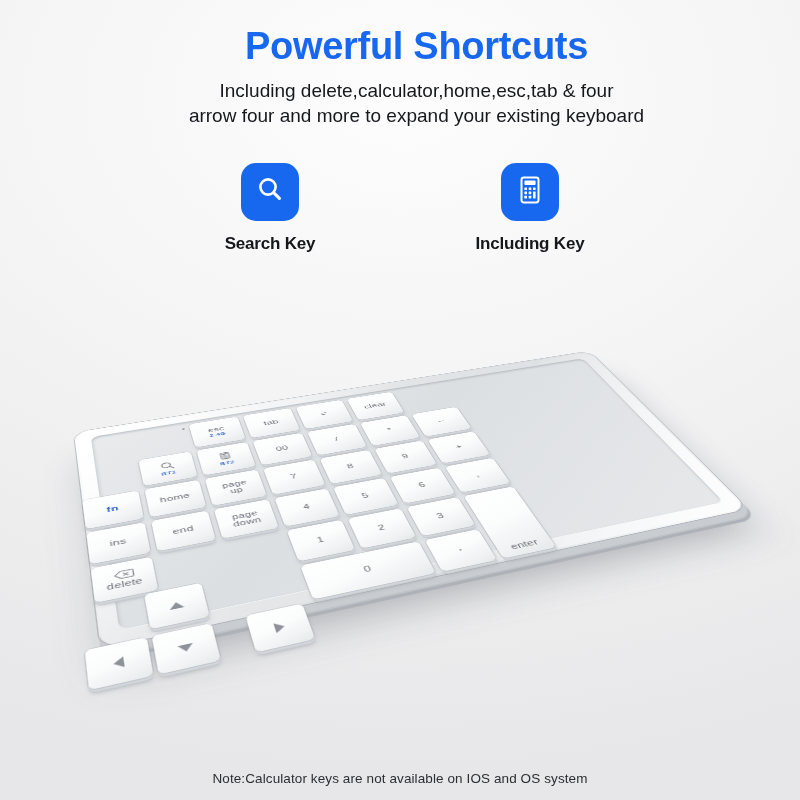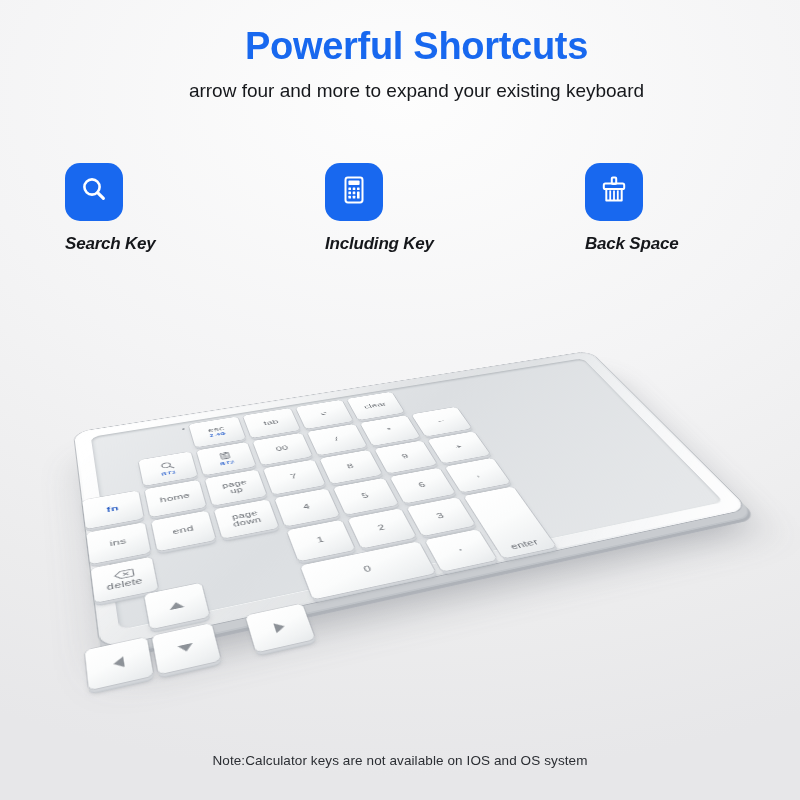--- a/index.html
+++ b/index.html
@@ -21,21 +21,21 @@
     font-size:19px;color:#16181c;line-height:1.34;font-weight:500;
     margin:0 auto;max-width:600px;
   }
   .subtitle span{display:block;}
 
   
   .features{
     position:absolute;top:163px;left:0;right:0;
     display:flex;justify-content:center;gap:110px;
   }
-  .feature{display:flex;flex-direction:column;width:150px;font-style:italic;}
+  .feature{display:flex;flex-direction:column;align-items:center;width:150px;}
   .icon-tile{
     width:58px;height:58px;border-radius:15px;
     background:#1868ef;display:flex;align-items:center;justify-content:center;
   }
   .feature-label{
     margin-top:13px;font-size:17px;font-weight:bold;color:#15171b;
     white-space:nowrap;letter-spacing:-0.2px;
   }
 
   
@@ -109,30 +109,31 @@
   .dot{width:2.6px;height:2.6px;border-radius:50%;background:#8d9298;}
 
   
   .led{
     position:absolute;width:3px;height:3px;border-radius:50%;
     background:radial-gradient(circle,#5c6167 0%, #9ba0a6 70%, rgba(160,165,170,0) 100%);
   }
 
   
   .footer{
-    position:absolute;left:0;right:0;bottom:32px;text-align:center;
+    position:absolute;left:0;right:0;bottom:14px;text-align:center;
     font-size:13.5px;color:#2b2e33;font-weight:500;letter-spacing:.1px;
   }
 </style>
 </head>
 <body>
 
 <div class="header">
   <h1 class="title">Powerful Shortcuts</h1>
   <div class="subtitle">
+    <span>Including delete,calculator,home,esc,tab &amp; four</span>
     <span>arrow four and more to expand your existing keyboard</span>
   </div>
 </div>
 
 <div class="features">
 
   <div class="feature">
     <div class="icon-tile">
       <span>
         <svg width="34" height="34" viewBox="0 0 34 34">
@@ -159,35 +160,20 @@
             <rect x="11.4" y="22.8" width="2.6" height="2.6" rx=".5"></rect>
             <rect x="15.7" y="22.8" width="2.6" height="2.6" rx=".5"></rect>
             <rect x="20.0" y="18.6" width="2.6" height="6.8" rx=".5"></rect>
           </g>
         </svg>
       </span>
     </div>
     <div class="feature-label">Including Key</div>
   </div>
 
-  <div class="feature">
-    <div class="icon-tile">
-      <span>
-        <svg width="34" height="34" viewBox="0 0 34 34">
-          <rect x="14.8" y="4.5" width="4.4" height="6.4" rx="1" fill="none" stroke="#ffffff" stroke-width="2"></rect>
-          <rect x="6.8" y="10.6" width="20.4" height="5.4" rx="1.6" fill="none" stroke="#ffffff" stroke-width="2"></rect>
-          <path d="M9.3 16.2 V27.6 H24.7 V16.2" fill="none" stroke="#ffffff" stroke-width="2" stroke-linejoin="round"></path>
-          <line x1="13.2" y1="17.4" x2="13.2" y2="27.0" stroke="#ffffff" stroke-width="1.8"></line>
-          <line x1="17.0" y1="17.4" x2="17.0" y2="27.0" stroke="#ffffff" stroke-width="1.8"></line>
-          <line x1="20.8" y1="17.4" x2="20.8" y2="27.0" stroke="#ffffff" stroke-width="1.8"></line>
-        </svg>
-      </span>
-    </div>
-    <div class="feature-label">Back Space</div>
-  </div>
 
 </div>
 
 <div class="kb-scene">
   <div class="kb-rotor">
     <div class="kb-body">
       <div class="kb-rim"></div>
       <div class="kb-well"></div>
     </div>
 

